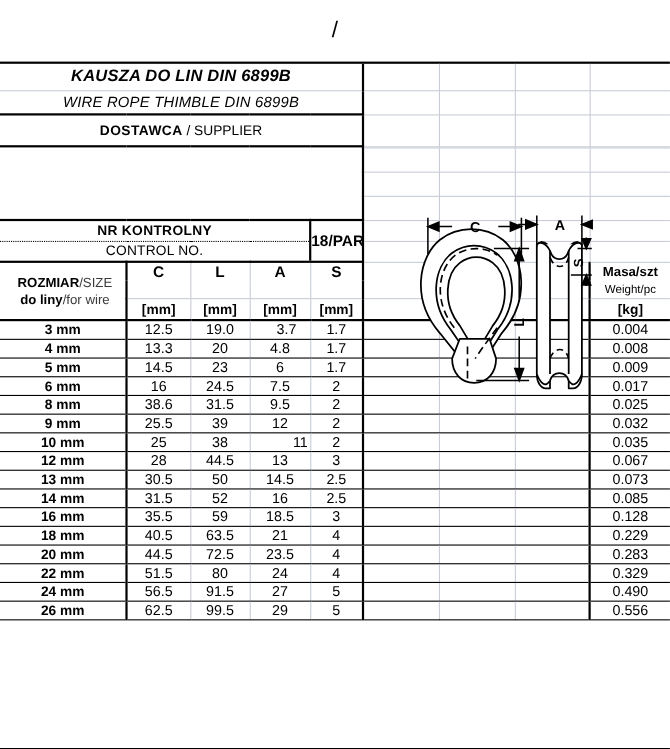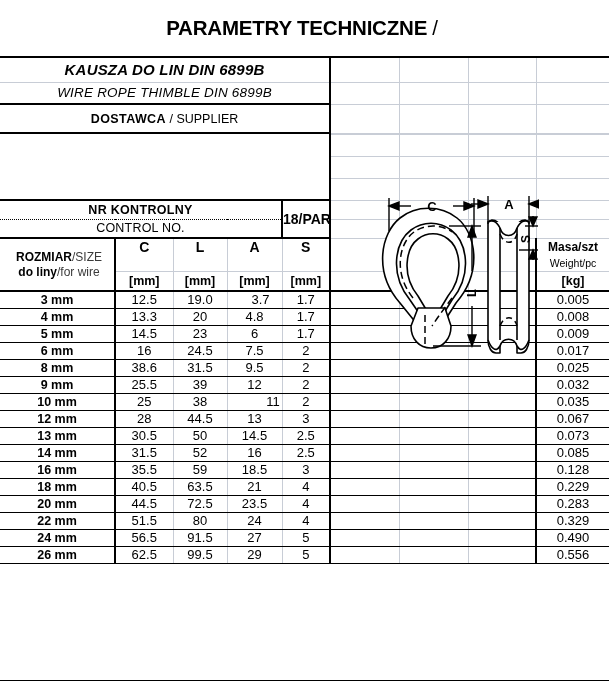--- a/index.html
+++ b/index.html
@@ -108,21 +108,20 @@
     position: absolute;
     left: 333px; top: 118px;
     width: 206px; height: 195px;
     pointer-events: none;
   }
 </style>
 </head>
 <body>
 
 <div id="page-title">
-  <span class="t-bold">PARAMETRY TECHNICZNE</span>
   <span class="t-sep">/</span>
 </div>
 
 <div id="sheet">
 
   <table class="grid">
     <colgroup>
       <col style="width:115px">
         <col style="width:58px">
         <col style="width:54px">
@@ -251,21 +250,21 @@
       <tbody id="data-body">
         <tr>
           <td class="cell-size bk-r thin-b" style="height: 17px;">3 mm</td>
           <td class="cell-val gl-r bk-l thin-b" style="height: 17px;">12.5</td>
           <td class="cell-val gl-r thin-b" style="height: 17px;">19.0</td>
           <td class="cell-val gl-r thin-b" style="height: 17px; padding-left: 12px;">3.7</td>
           <td class="cell-val bk-r thin-b" style="height: 17px;">1.7</td>
           <td class="gl-r thin-b" style="height: 17px;"></td>
           <td class="gl-r thin-b" style="height: 17px;"></td>
           <td class="bk-r thin-b" style="height: 17px;"></td>
-          <td class="cell-val thin-b" style="height: 17px;">0.005</td>
+          <td class="cell-val thin-b" style="height: 17px;">0.004</td>
         </tr>
         <tr>
           <td class="cell-size bk-r thin-b" style="height: 17px;">4 mm</td>
           <td class="cell-val gl-r bk-l thin-b" style="height: 17px;">13.3</td>
           <td class="cell-val gl-r thin-b" style="height: 17px;">20</td>
           <td class="cell-val gl-r thin-b" style="height: 17px;">4.8</td>
           <td class="cell-val bk-r thin-b" style="height: 17px;">1.7</td>
           <td class="gl-r thin-b" style="height: 17px;"></td>
           <td class="gl-r thin-b" style="height: 17px;"></td>
           <td class="bk-r thin-b" style="height: 17px;"></td>

